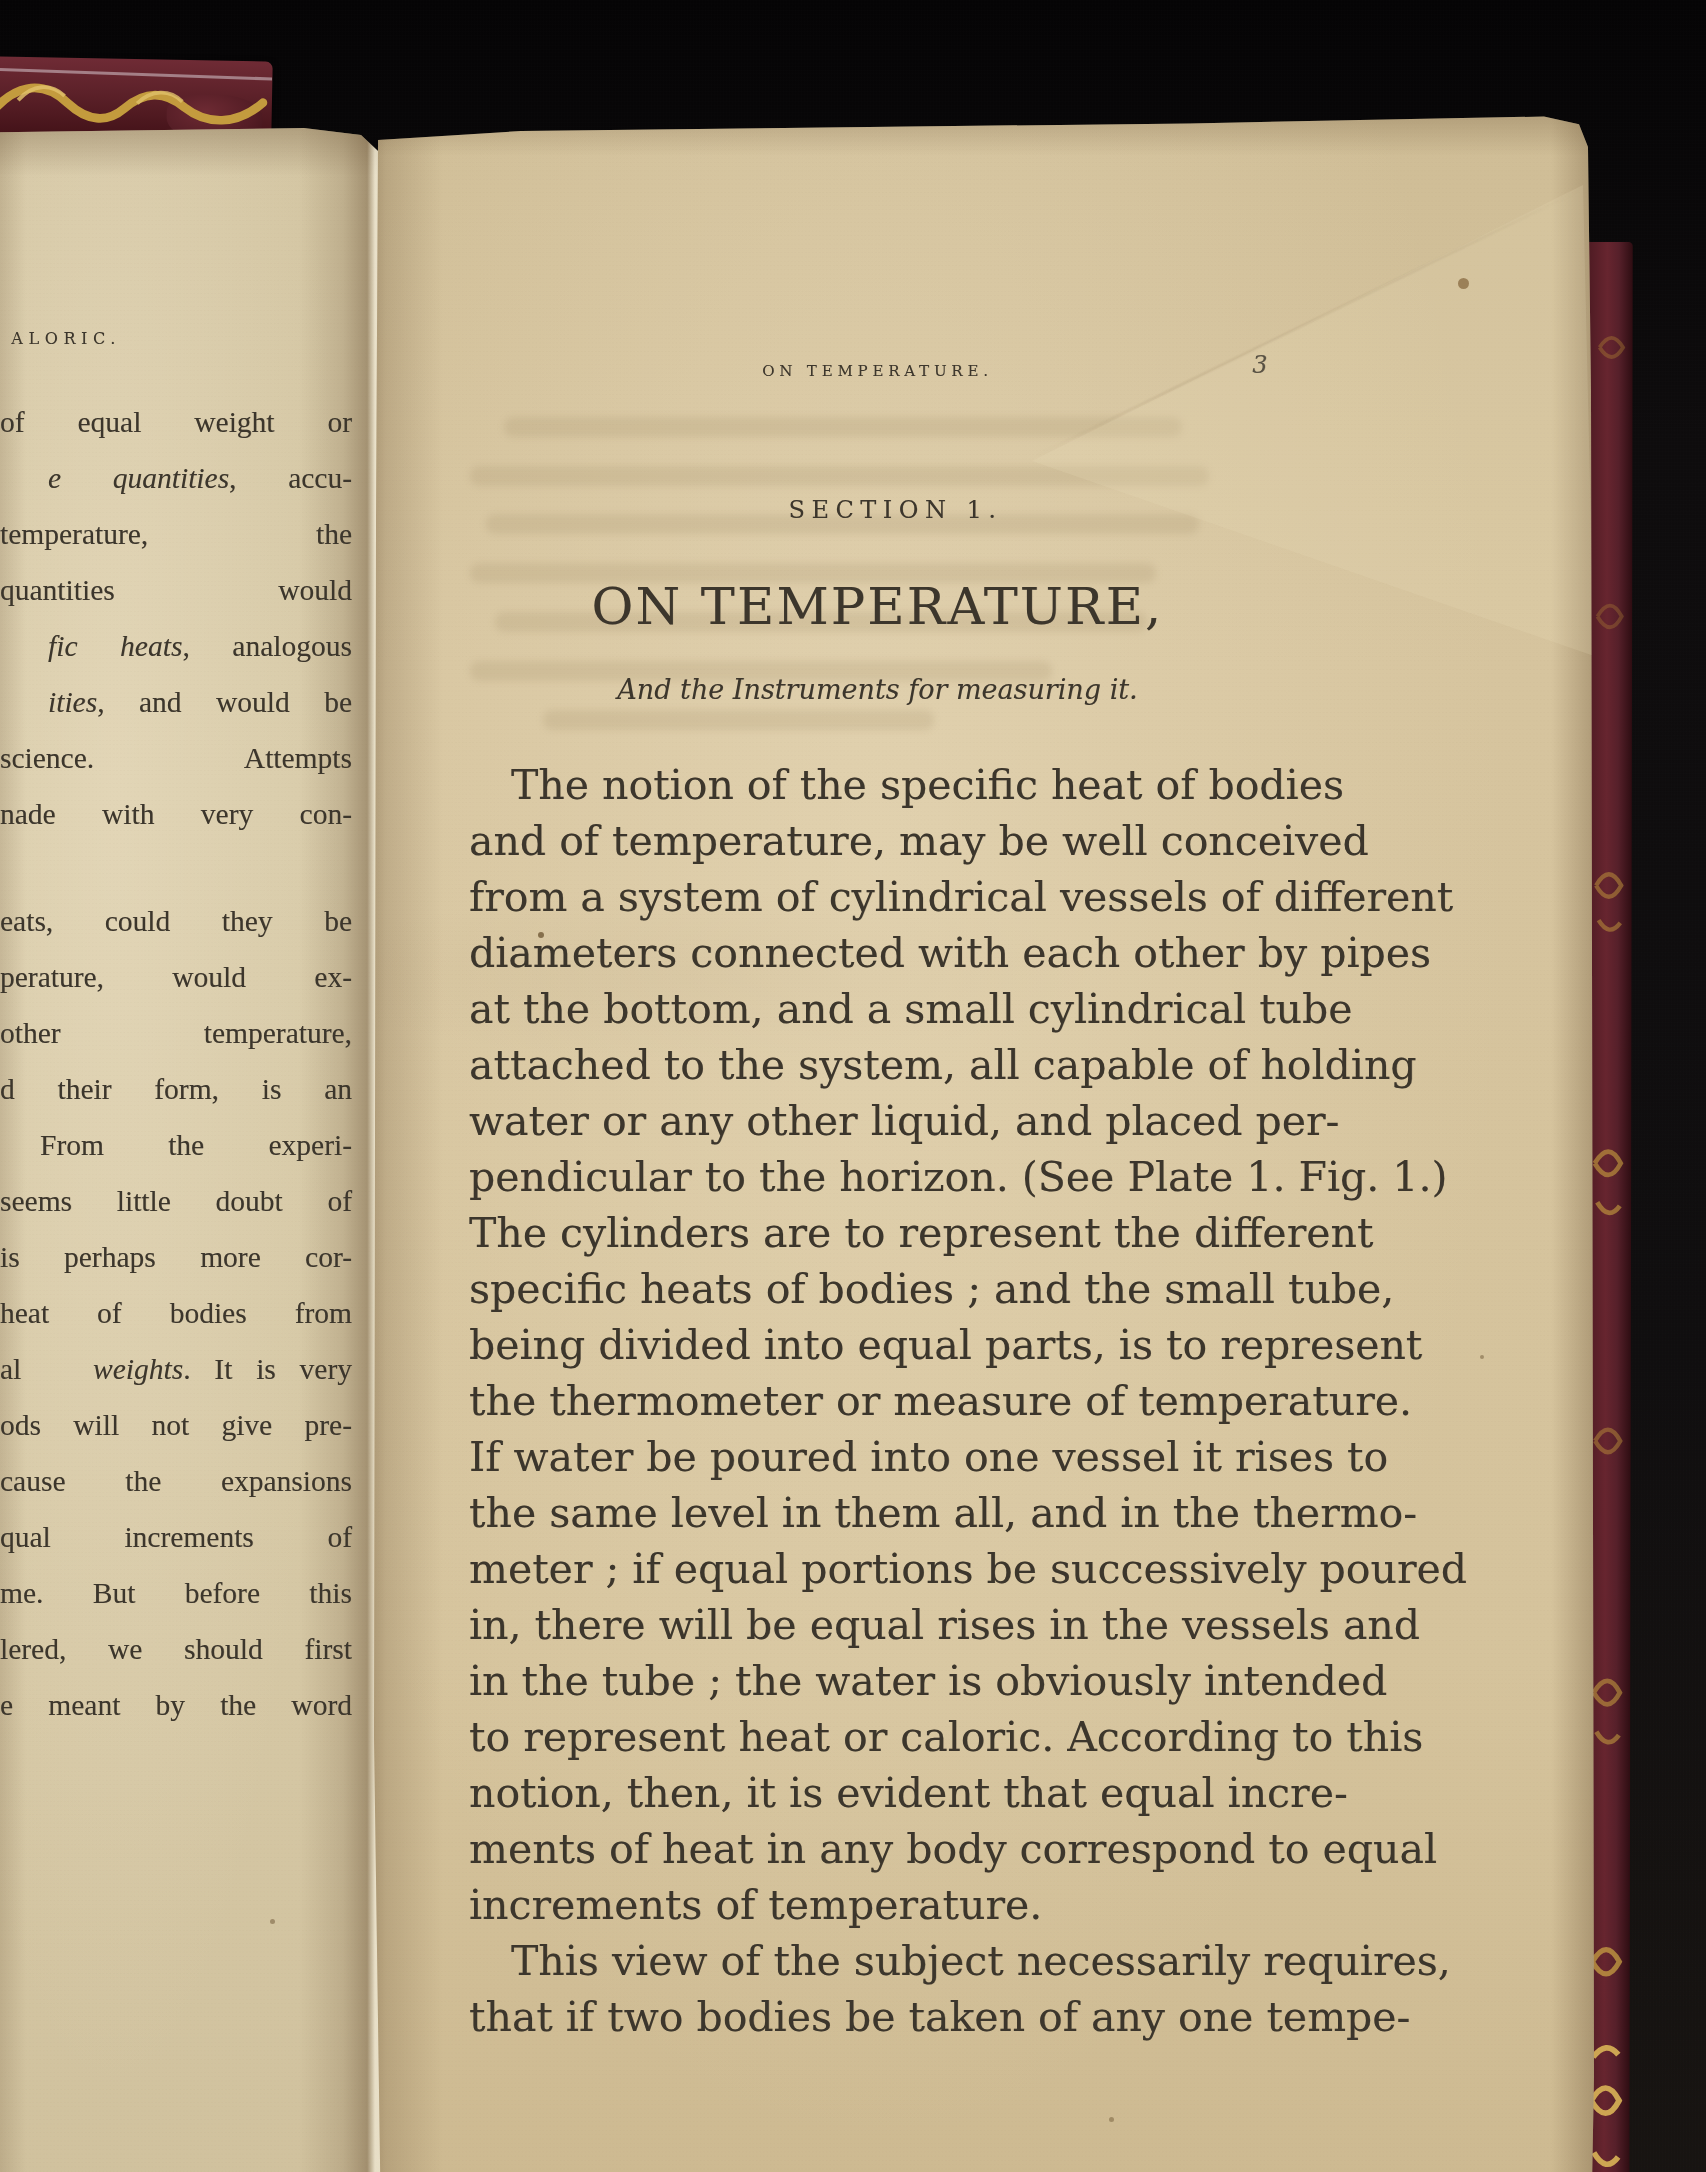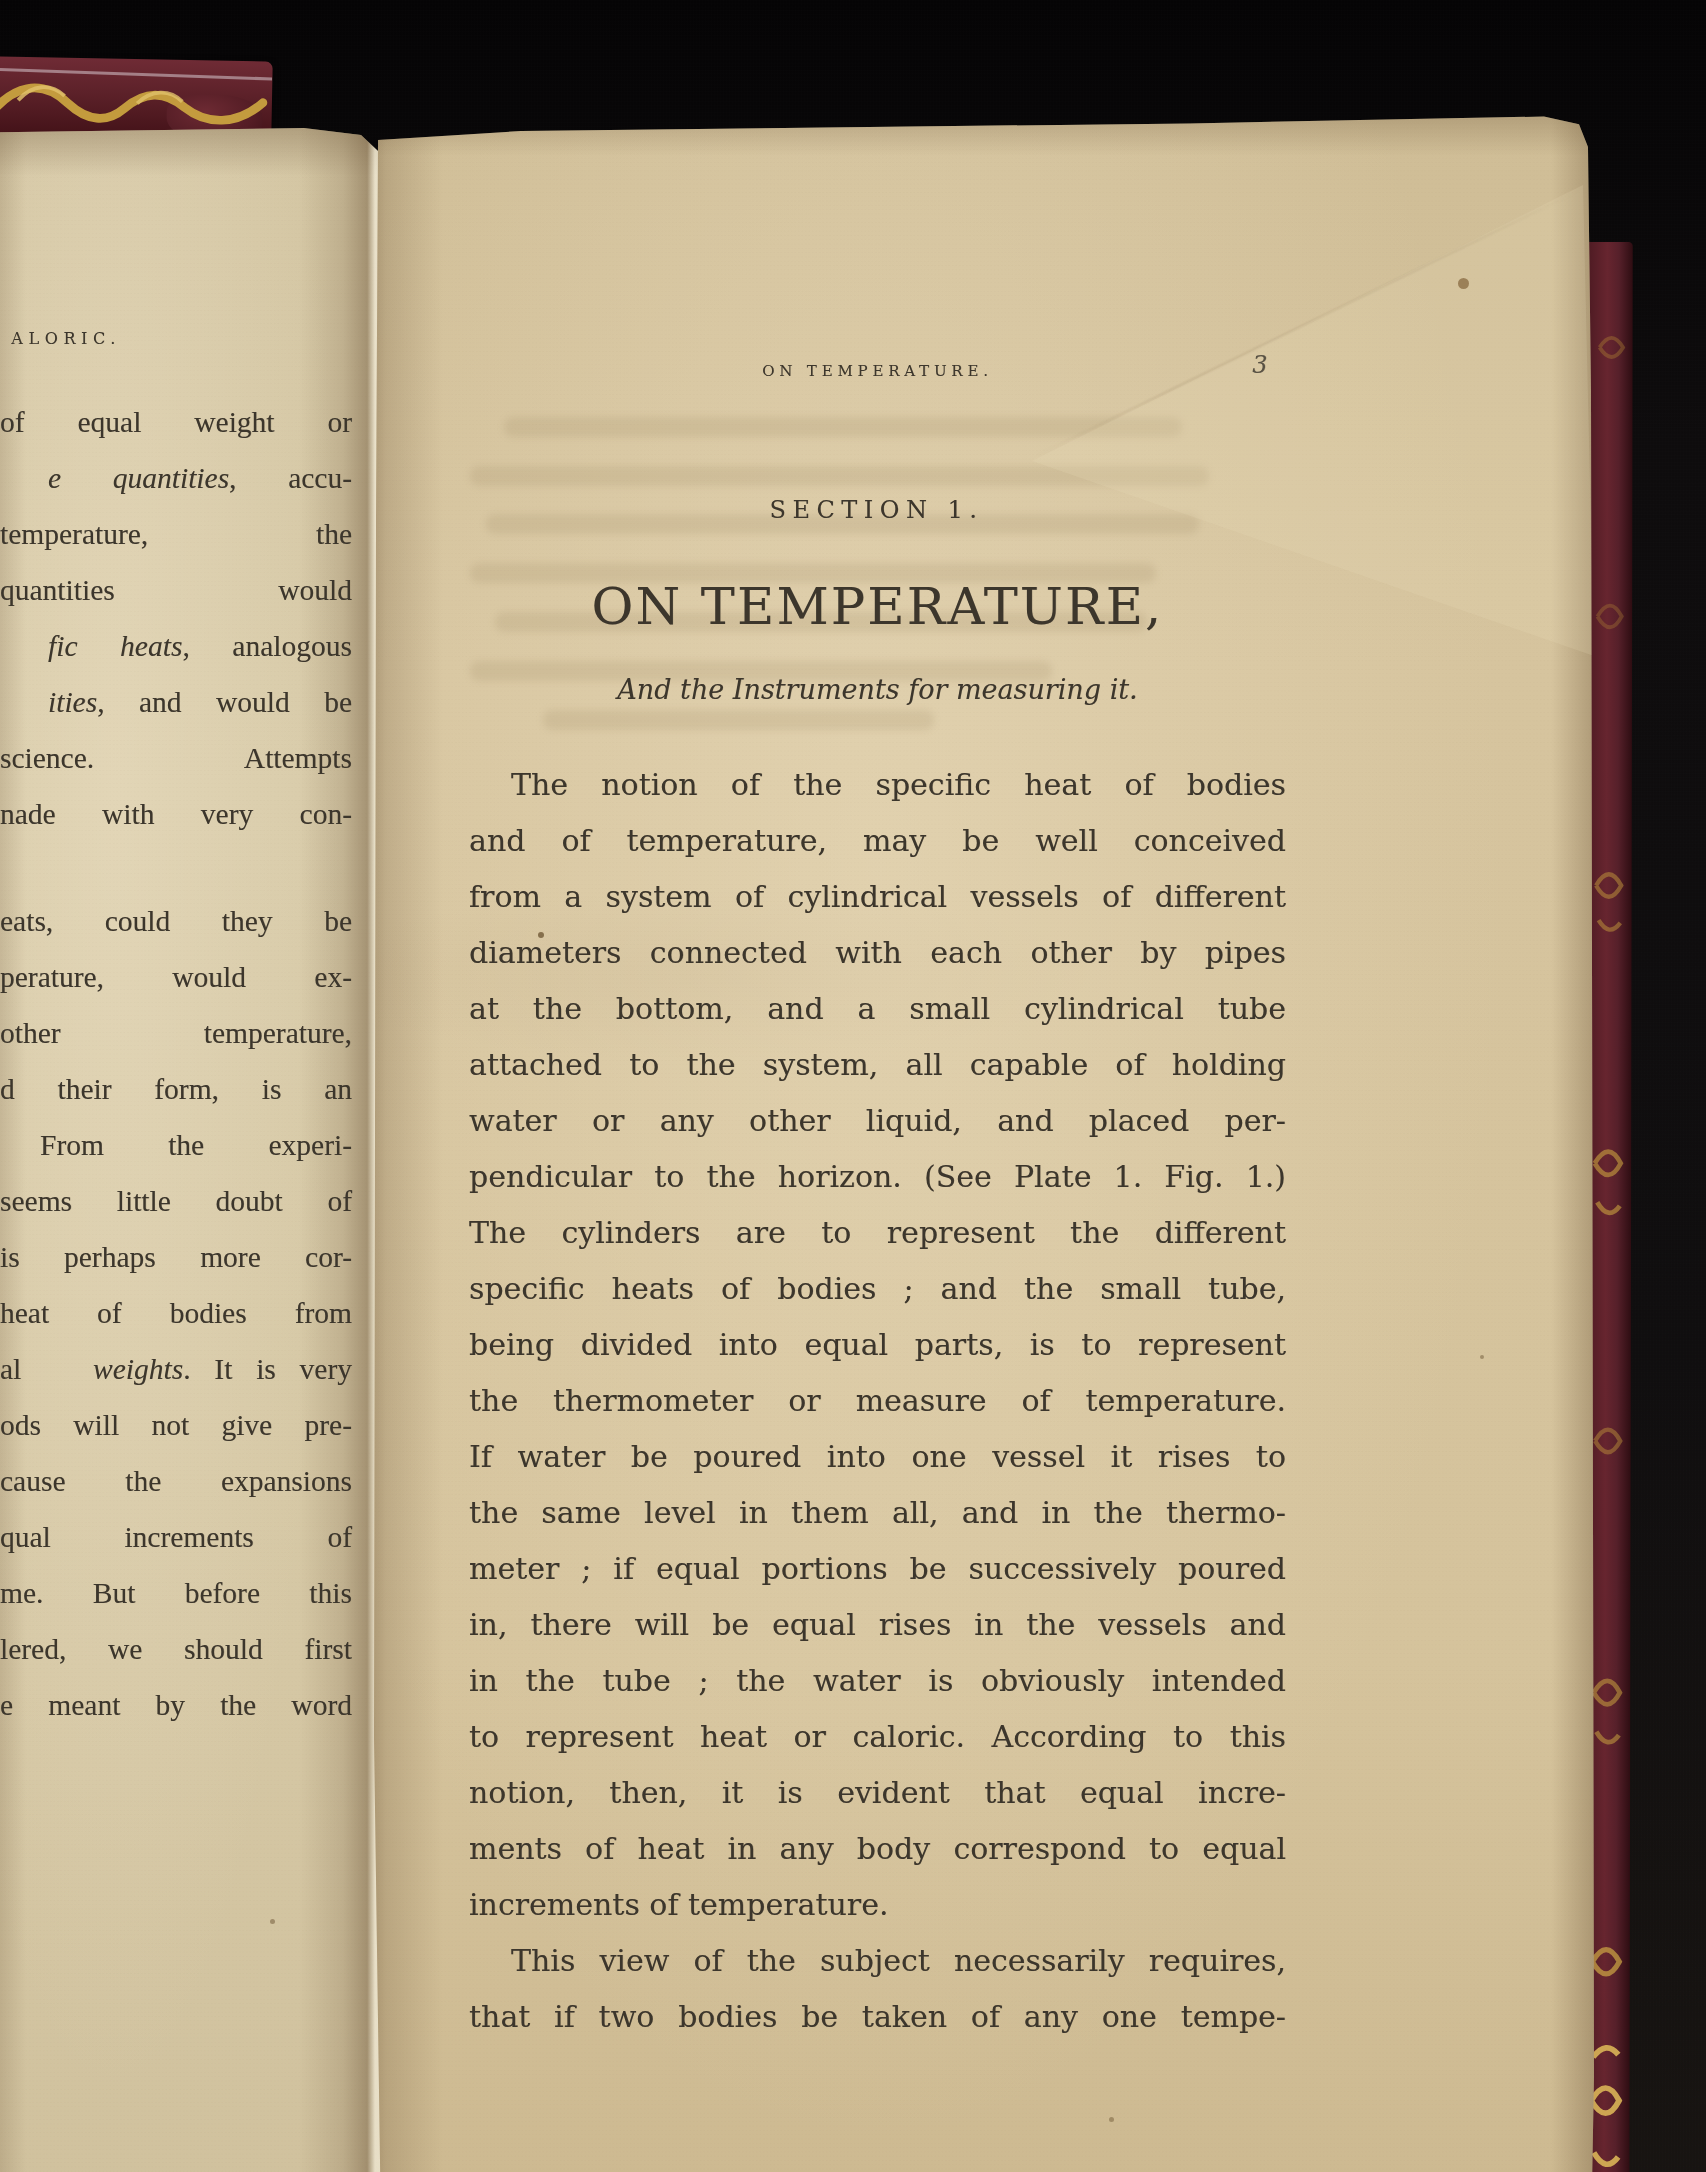--- a/index.html
+++ b/index.html
@@ -86,28 +86,28 @@
   .lp-lines{position:absolute;left:0;top:266px;width:352px;font-family:Liberation Serif, serif;}
   .lp-line{font-size:29.5px;line-height:56px;height:56px;white-space:nowrap;
       text-align:justify;text-align-last:justify;}
   .lp-line.gap{margin-top:51px;}
   .lp-line.indent{padding-left:40px;}
 
   .rp-head{position:absolute;left:113px;top:249px;width:817px;text-align:center;
       font-size:15px;letter-spacing:4.8px;}
   .rp-num{position:absolute;left:878px;top:238px;width:52px;text-align:center;
       font-size:24px;font-style:italic;}
-  .rp-section{position:absolute;left:112px;top:383px;width:817px;text-align:center;
+  .rp-section{position:absolute;left:131px;top:383px;width:817px;text-align:center;
       font-size:24px;letter-spacing:6.5px;}
   .rp-title{position:absolute;left:113px;top:464px;width:817px;text-align:center;
       font-size:51px;letter-spacing:2.2px;}
   .rp-subtitle{position:absolute;left:113px;top:561px;width:817px;text-align:center;
       font-size:27px;font-style:italic;}
   .rp-body{position:absolute;left:113px;top:644px;width:817px;}
-  .rp-line{font-size:30px;line-height:56px;height:56px;white-space:nowrap;
+  .rp-line{font-size:41px;line-height:56px;height:56px;white-space:nowrap;
       text-align:justify;text-align-last:justify;}
   .rp-line.indent{padding-left:42px;}
   .rp-line.last{text-align-last:left;}
   .it{font-style:italic;padding-left:48px;}
 
   .speck{position:absolute;border-radius:50%;z-index:5;}
 </style>
 </head>
 <body>
 

